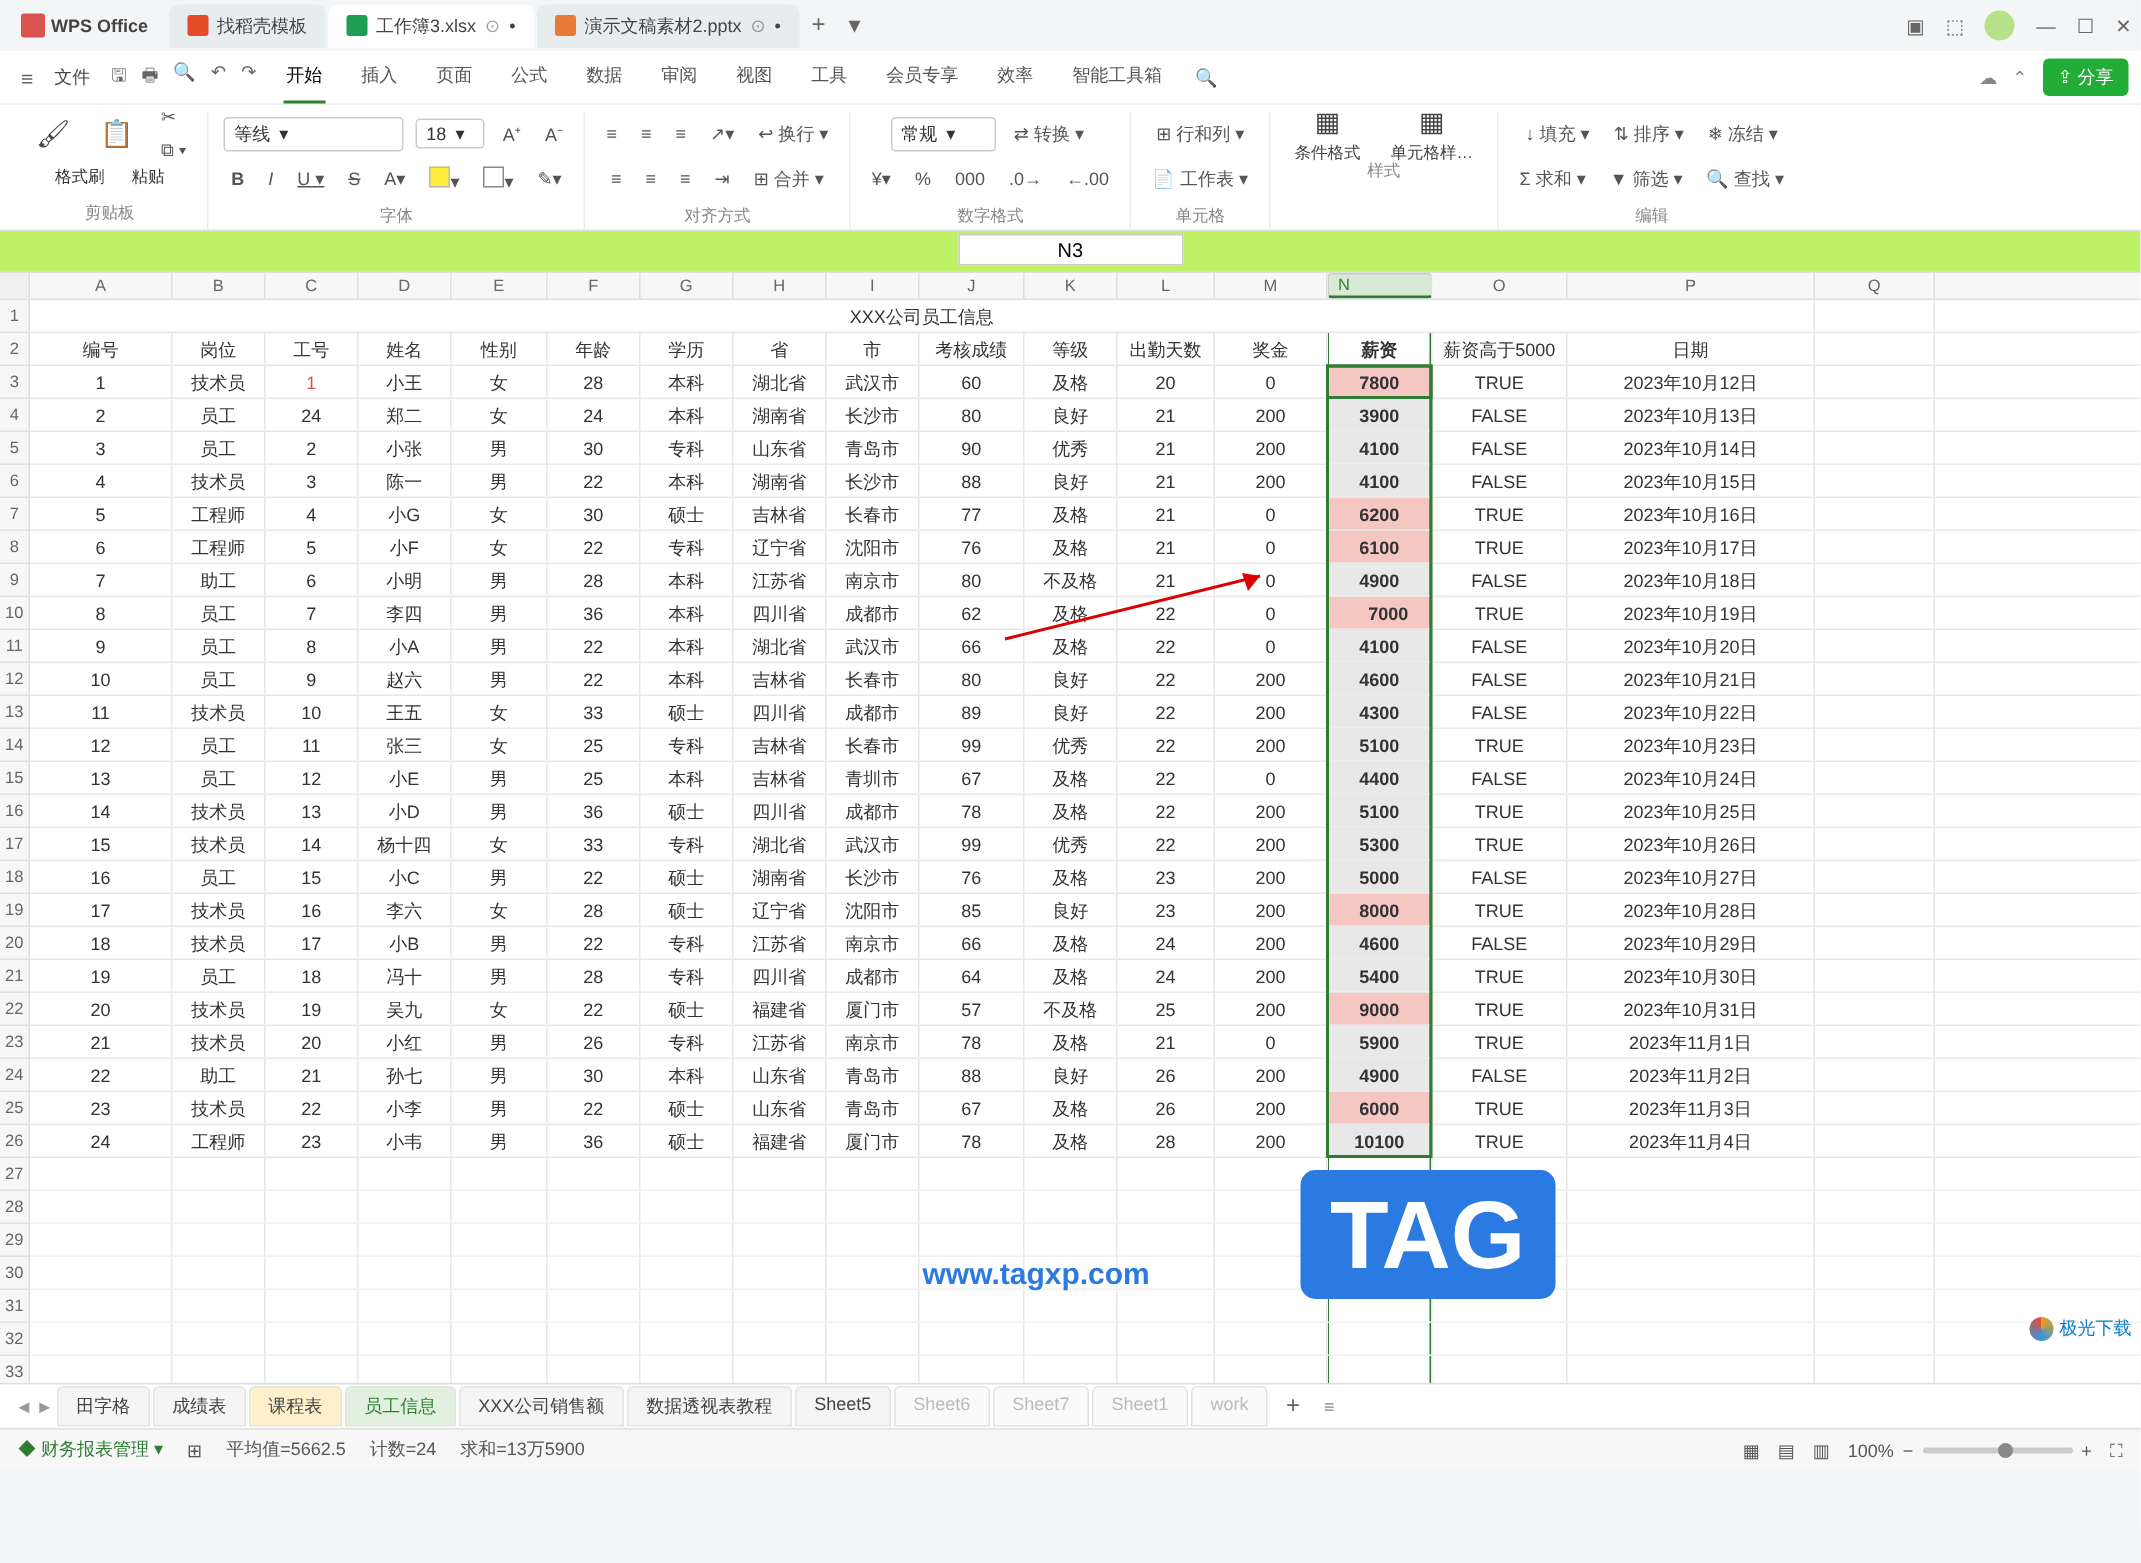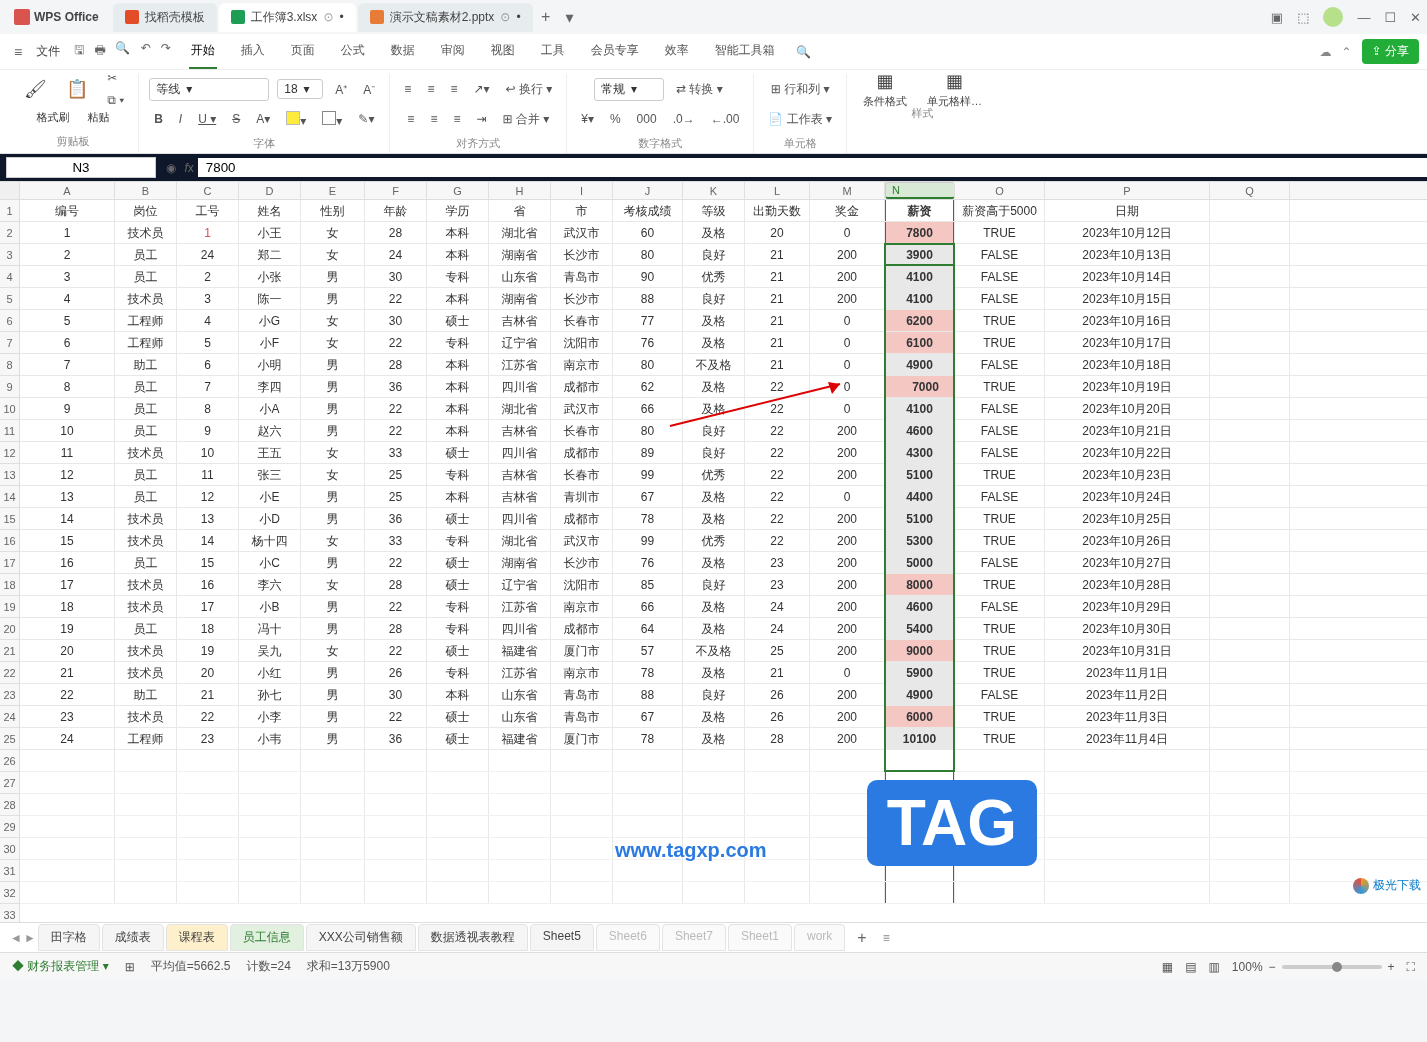--- a/index.html
+++ b/index.html
@@ -38,21 +38,21 @@
 .bigbtn .ic{font-size:18px;}
 .smbtn{color:#555;cursor:pointer;padding:2px 4px;font-size:12px;}
 .sel{border:1px solid #ccc;background:#fff;padding:2px 6px;border-radius:3px;display:inline-flex;align-items:center;gap:6px;font-size:12px;}
 .bold{font-weight:bold;}
 .ital{font-style:italic;}
 .und{text-decoration:underline;}
 .strik{text-decoration:line-through;}
 .colorbox{display:inline-block;width:14px;height:14px;border:1px solid #bbb;}
 .yellow{background:#ffeb3b;}
 .gridic{display:inline-block;width:14px;height:14px;border:1px solid #888;}
-.formulabar{height:28px;background:#0f172a;display:flex;align-items:center;border-bottom:1px solid #ddd;}
+.formulabar{height:28px;background:#bef264;display:flex;align-items:center;border-bottom:1px solid #ddd;flex-direction:column;}
 .namebox{width:150px;border:1px solid #ccc;margin:2px 6px;padding:2px 8px;text-align:center;background:#fff;}
 .fx-ic{color:#666;padding:0 4px;}
 .fx-input{flex:1;padding:2px 8px;border:none;outline:none;}
 .sheet{position:relative;background:#fff;overflow:hidden;height:740px;}
 .colheads{display:flex;height:18px;background:#f7f7f7;border-bottom:1px solid #ddd;}
 .corner{width:20px;border-right:1px solid #ddd;background:#f0f0f0;}
 .ch{border-right:1px solid #e0e0e0;text-align:center;font-size:11px;color:#666;line-height:18px;}
 .ch.sel{background:#d8ead6;color:#2e7d32;border-bottom:2px solid #2e7d32;}
 .gridbody{display:flex;height:722px;overflow:hidden;}
 .rowheads{width:20px;background:#f7f7f7;}
@@ -258,20 +258,33 @@
           <span style="font-size:11px">条件格式</span>
         </div>
       <div class="bigbtn">
           <span class="ic">▦</span>
           <span style="font-size:11px">单元格样…</span>
         </div>
     </div>
     <div class="rlabel">样式</div>
   </div>
 
+  <div class="rgroup">
+    <div class="rrow">
+      <span class="smbtn">↓ <span>填充</span> ▾</span>
+      <span class="smbtn">⇅ <span>排序</span> ▾</span>
+      <span class="smbtn">❄ <span>冻结</span> ▾</span>
+    </div>
+    <div class="rrow">
+      <span class="smbtn">Σ <span>求和</span> ▾</span>
+      <span class="smbtn">▼ <span>筛选</span> ▾</span>
+      <span class="smbtn">🔍 <span>查找</span> ▾</span>
+    </div>
+    <div class="rlabel">编辑</div>
+  </div>
 </div>
 
 <div class="formulabar">
   <input class="namebox" value="N3" style="">
   <span class="fx-ic">◉</span>
   <span class="fx-ic"><i>f</i>x</span>
   <input class="fx-input" value="7800" style="">
 </div>
 
 <div class="sheet">
@@ -329,20 +342,24 @@
         <div class="rh">30</div>
         <div class="rh">31</div>
         <div class="rh">32</div>
         <div class="rh">33</div>
       </div>
     <div class="cells" id="cells">
       <svg class="arrow" style="left:640px;top:176px" width="200" height="60">
         <line x1="10" y1="50" x2="180" y2="8"></line>
         <polygon points="180,8 168,6 172,18"></polygon>
       </svg>
+    <div class="row">
+          <div class="cell titlecell" style="width: 1190px;">XXX公司员工信息</div>
+          <div class="cell" style="width: 80px;"></div>
+        </div>
         <div class="row thead">
           <div class="cell" style="width: 95px;">编号</div>
           <div class="cell" style="width: 62px;">岗位</div>
           <div class="cell" style="width: 62px;">工号</div>
           <div class="cell" style="width: 62px;">姓名</div>
           <div class="cell" style="width: 64px;">性别</div>
           <div class="cell" style="width: 62px;">年龄</div>
           <div class="cell" style="width: 62px;">学历</div>
           <div class="cell" style="width: 62px;">省</div>
           <div class="cell" style="width: 62px;">市</div>

